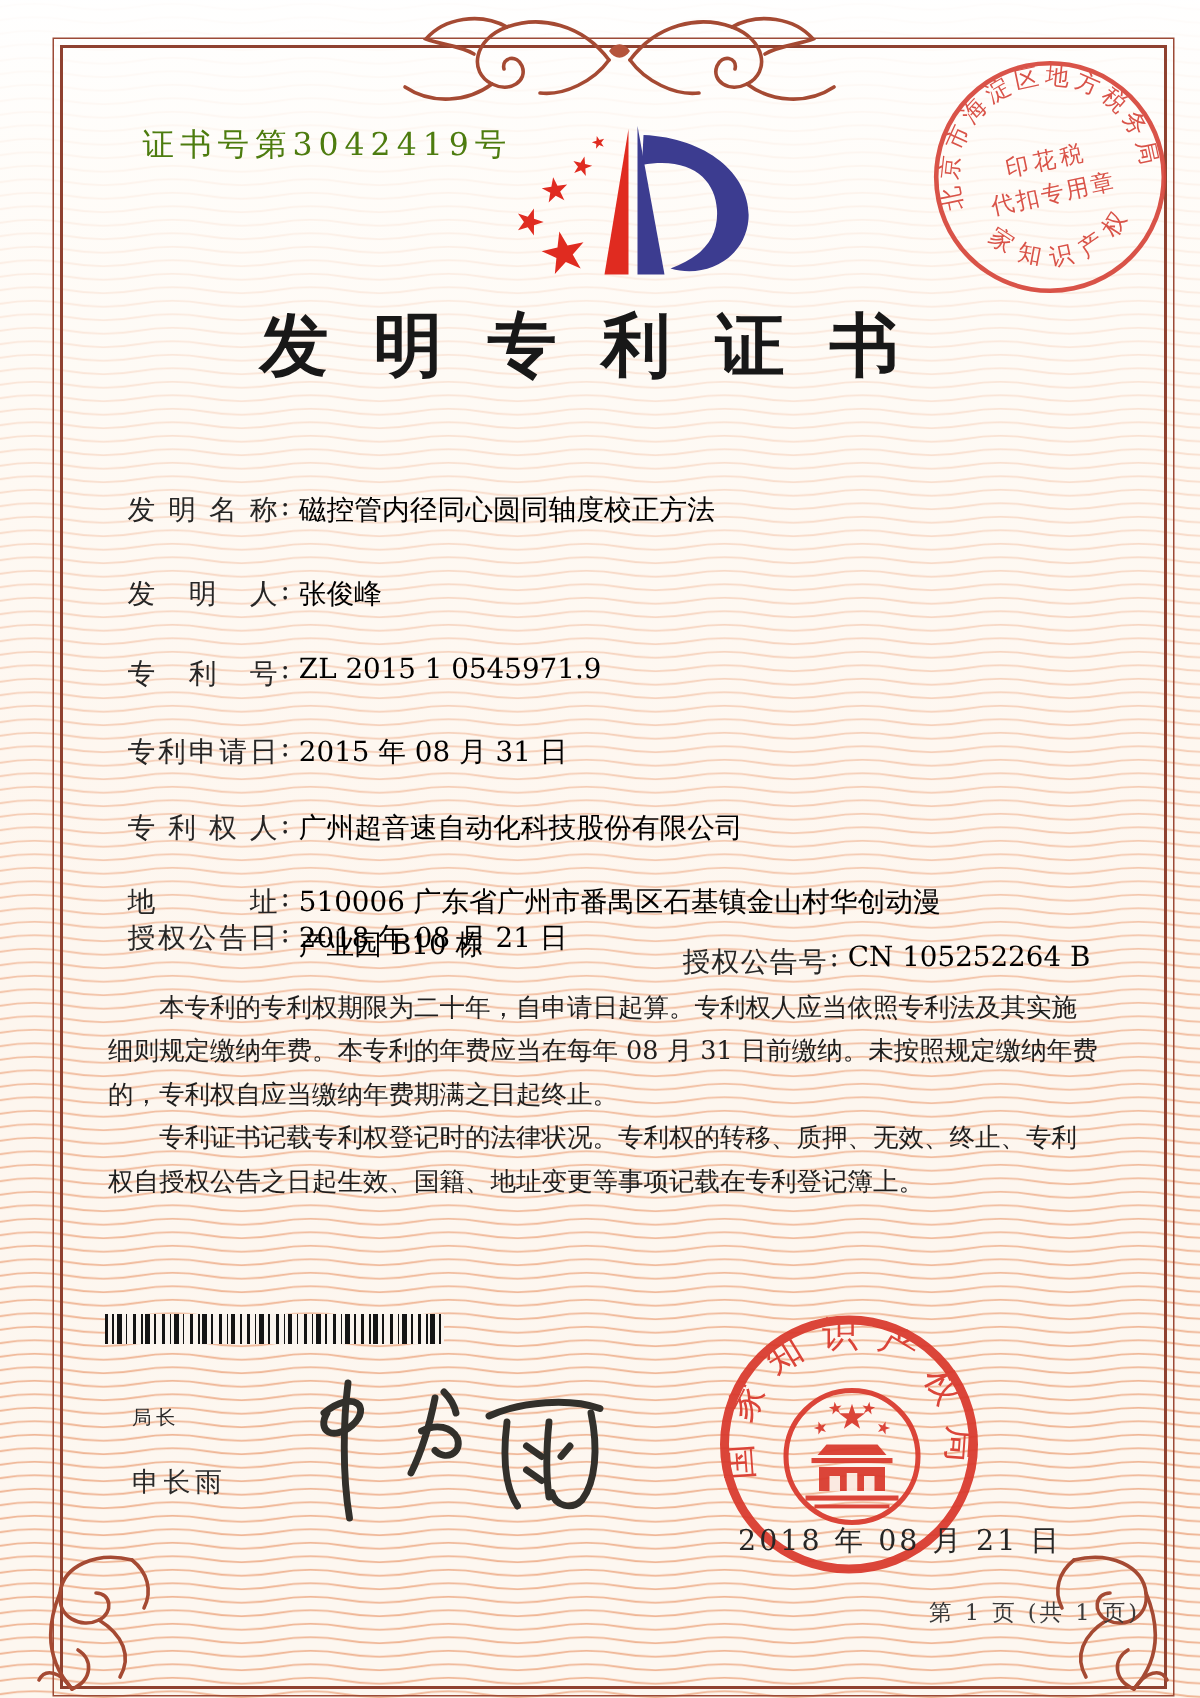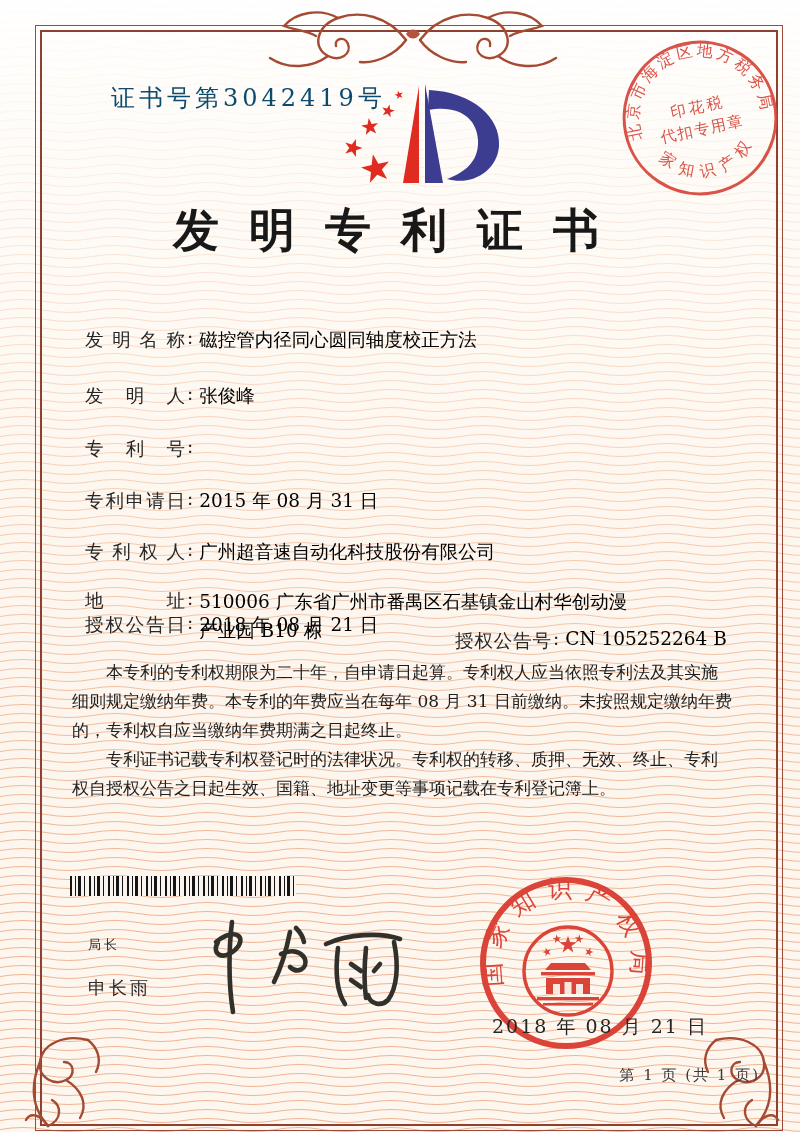--- a/index.html
+++ b/index.html
@@ -19,21 +19,21 @@
       rgba(255,247,240,.38) 44%,
       rgba(255,240,230,.16) 62%,
       rgba(255,236,224,.04) 78%,
       rgba(255,236,224,0) 90%);
   }
   .frame{
     position:absolute;left:40px;top:30px;right:22px;bottom:6px;z-index:2;
     border:2px solid #8f4130;outline:1px solid #9c4a37;outline-offset:4px;
   }
   .content{position:absolute;left:0;top:0;width:800px;height:1132px;z-index:3;}
-  .certno{position:absolute;left:95px;top:82px;font-size:24px;letter-spacing:4px;color:#0c4a6e;margin-left:16px;}
+  .certno{position:absolute;left:95px;top:82px;font-size:21px;letter-spacing:4px;color:#4d7c0f;}
   .logo{position:absolute;left:315px;top:70px;}
   .stamp{position:absolute;left:618px;top:36px;opacity:.92;}
   .title{
     position:absolute;left:0;top:200px;width:800px;text-align:center;
     font-size:46px;font-weight:600;letter-spacing:30px;padding-left:2px;box-sizing:border-box;color:#181818;
   }
   .fields{position:absolute;left:85px;top:0;width:650px;}
   .frow{position:absolute;display:flex;align-items:flex-start;font-size:18.5px;margin-top:12px;}
   .flabel{
     display:inline-block;width:100px;text-align:justify;text-align-last:justify;
@@ -161,20 +161,21 @@
         <span class="fvalue">磁控管内径同心圆同轴度校正方法</span>
       </div>
       <div class="frow" style="top:371px">
         <span class="flabel">发明人</span>
           <span class="fcolon">:</span>
         <span class="fvalue">张俊峰</span>
       </div>
       <div class="frow" style="top:424px">
         <span class="flabel">专利号</span>
           <span class="fcolon">:</span>
+        <span class="fvalue">ZL 2015 1 0545971.9</span>
       </div>
       <div class="frow" style="top:476px">
         <span class="flabel">专利申请日</span>
           <span class="fcolon">:</span>
         <span class="fvalue">2015 年 08 月 31 日</span>
       </div>
       <div class="frow" style="top:527px">
         <span class="flabel">专利权人</span>
           <span class="fcolon">:</span>
         <span class="fvalue">广州超音速自动化科技股份有限公司</span>

